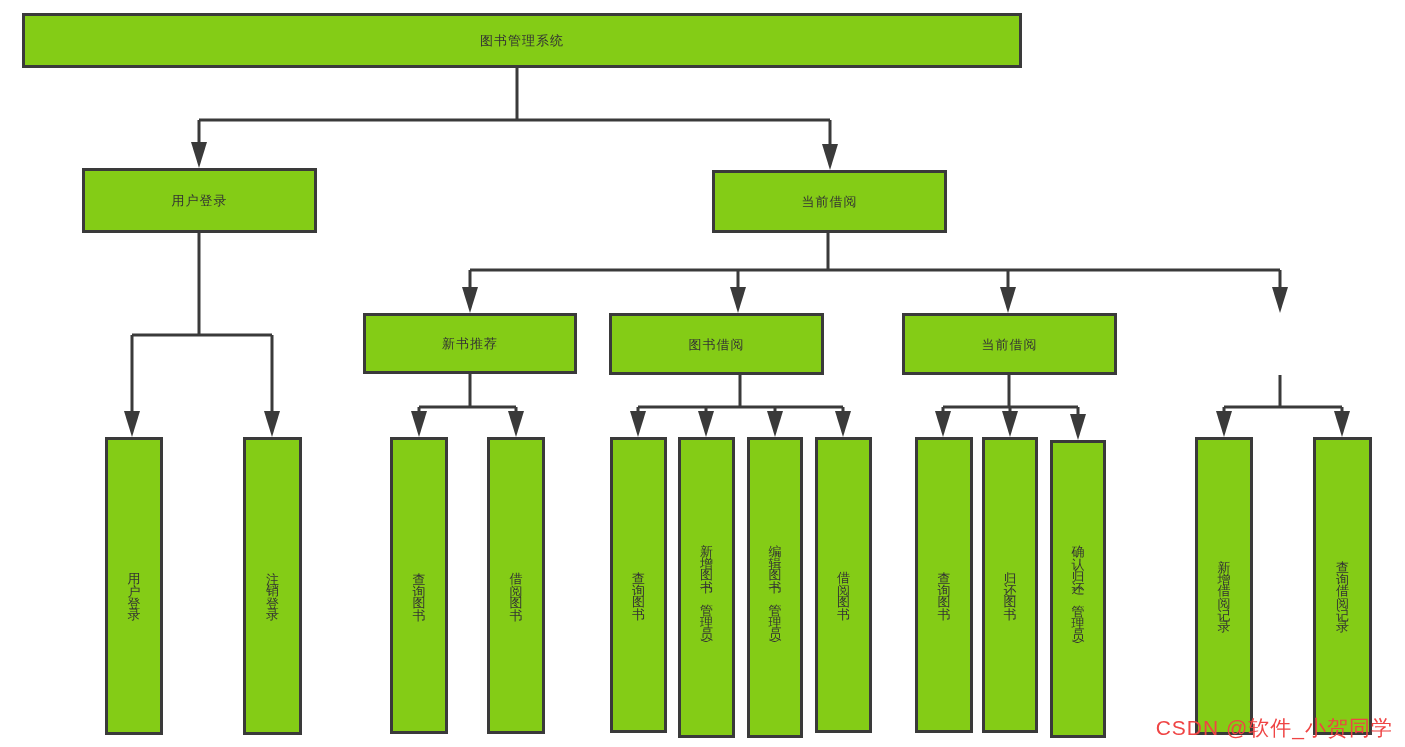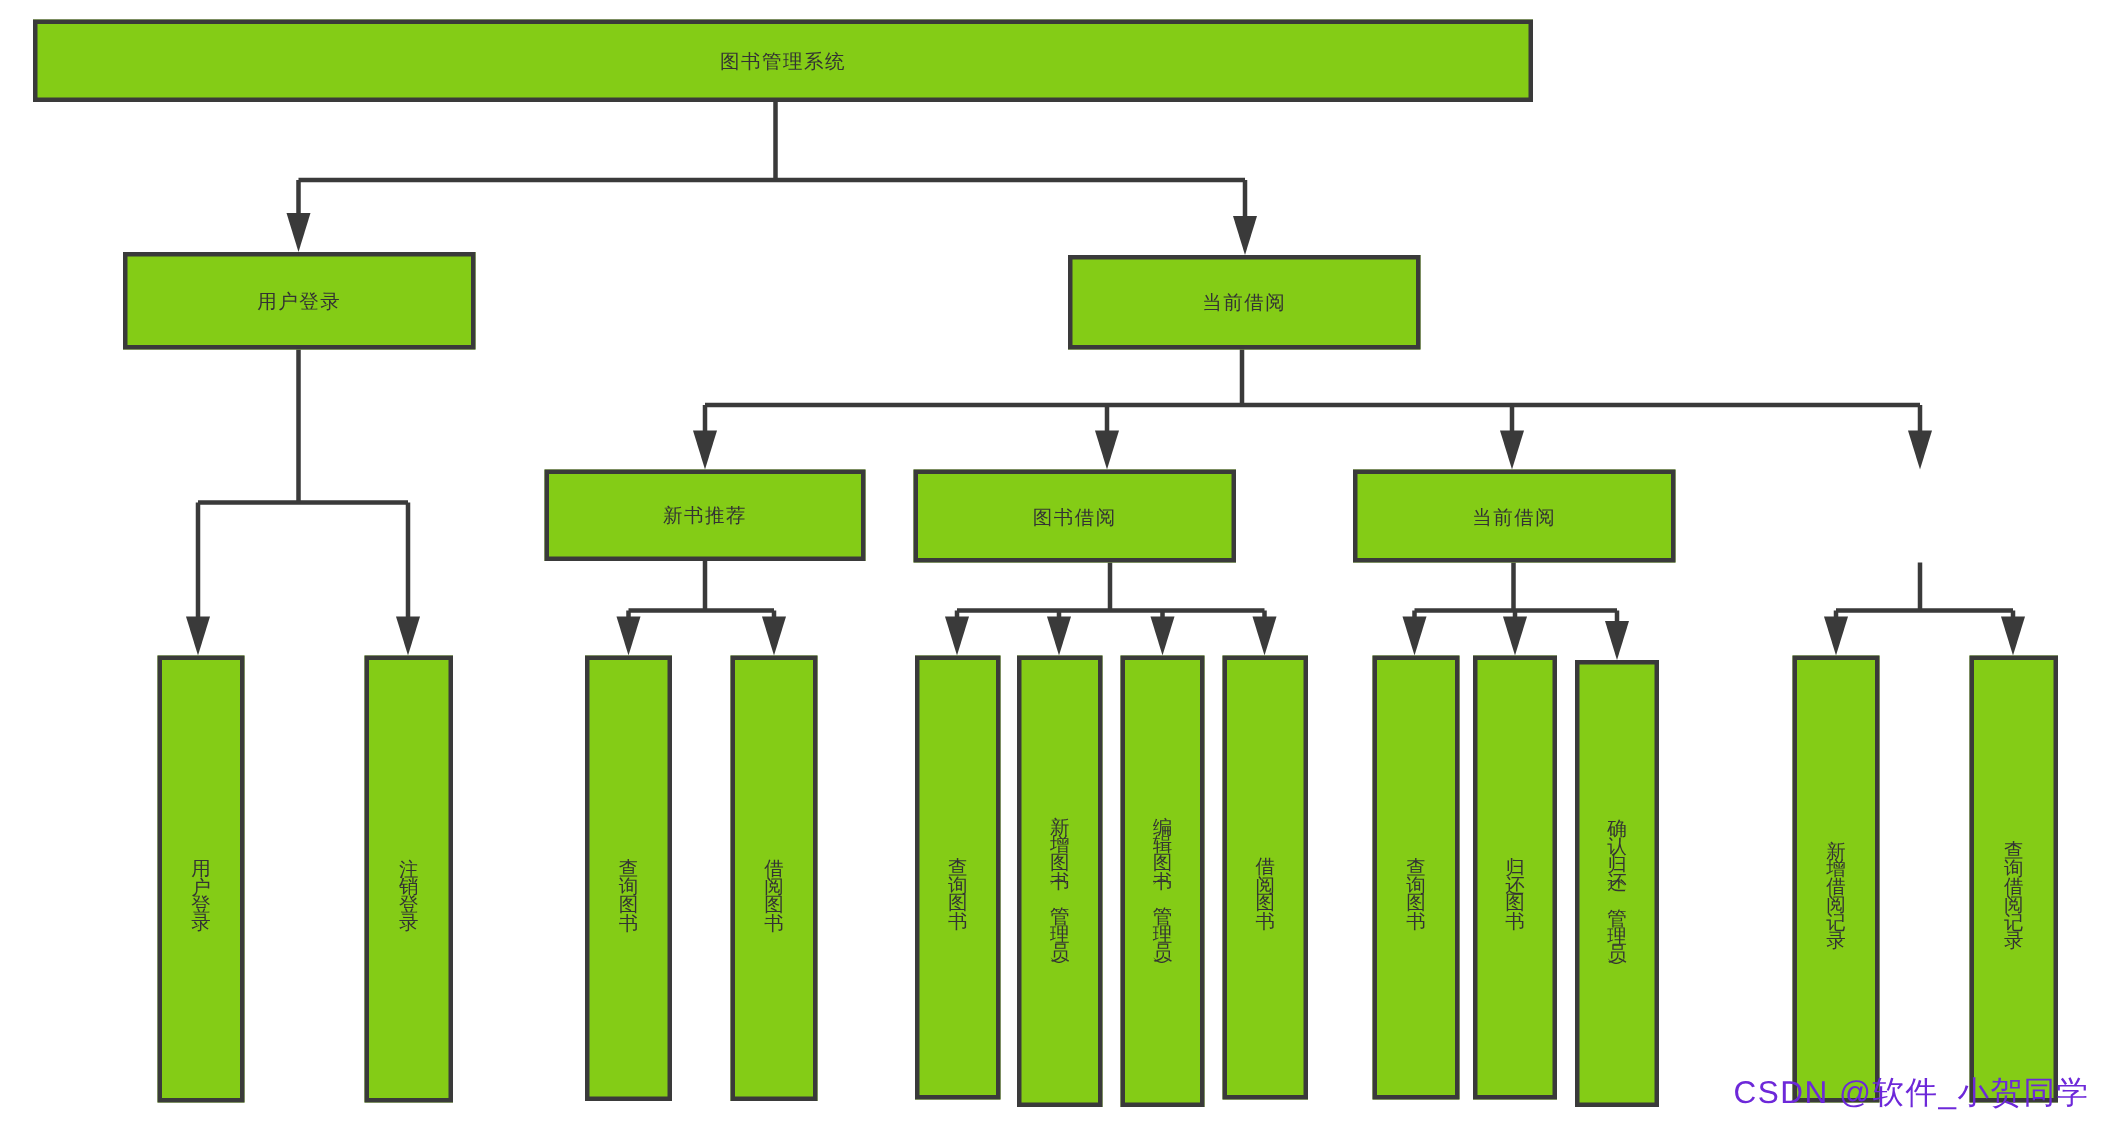--- a/index.html
+++ b/index.html
@@ -13,21 +13,21 @@
     display:flex;align-items:center;justify-content:center;
     color:#333333;font-size:13px;line-height:1;z-index:2;
   }
   .hlabel{white-space:nowrap;letter-spacing:1px;}
   .vlabel{
     writing-mode:vertical-rl;text-orientation:mixed;
     letter-spacing:12px;line-height:1;white-space:nowrap;
   }
   .watermark{
     position:absolute;right:12px;bottom:5px;z-index:6;
-    font-size:21px;color:#6d28d9;letter-spacing:1px;white-space:nowrap;margin-left:46px;
+    font-size:21px;color:#ef4444;letter-spacing:1px;white-space:nowrap;margin-left:46px;
   }
 </style>
 </head>
 <body>
 
 <div class="canvas">
 
   <svg class="connectors" viewBox="0 0 1405 747" xmlns="http://www.w3.org/2000/svg">
     <path d="M517 68 V120 M199 120 H830 M199 120 V144 M830 120 V146
              M199 233 V335 M132 335 H272 M132 335 V413 M272 335 V413

